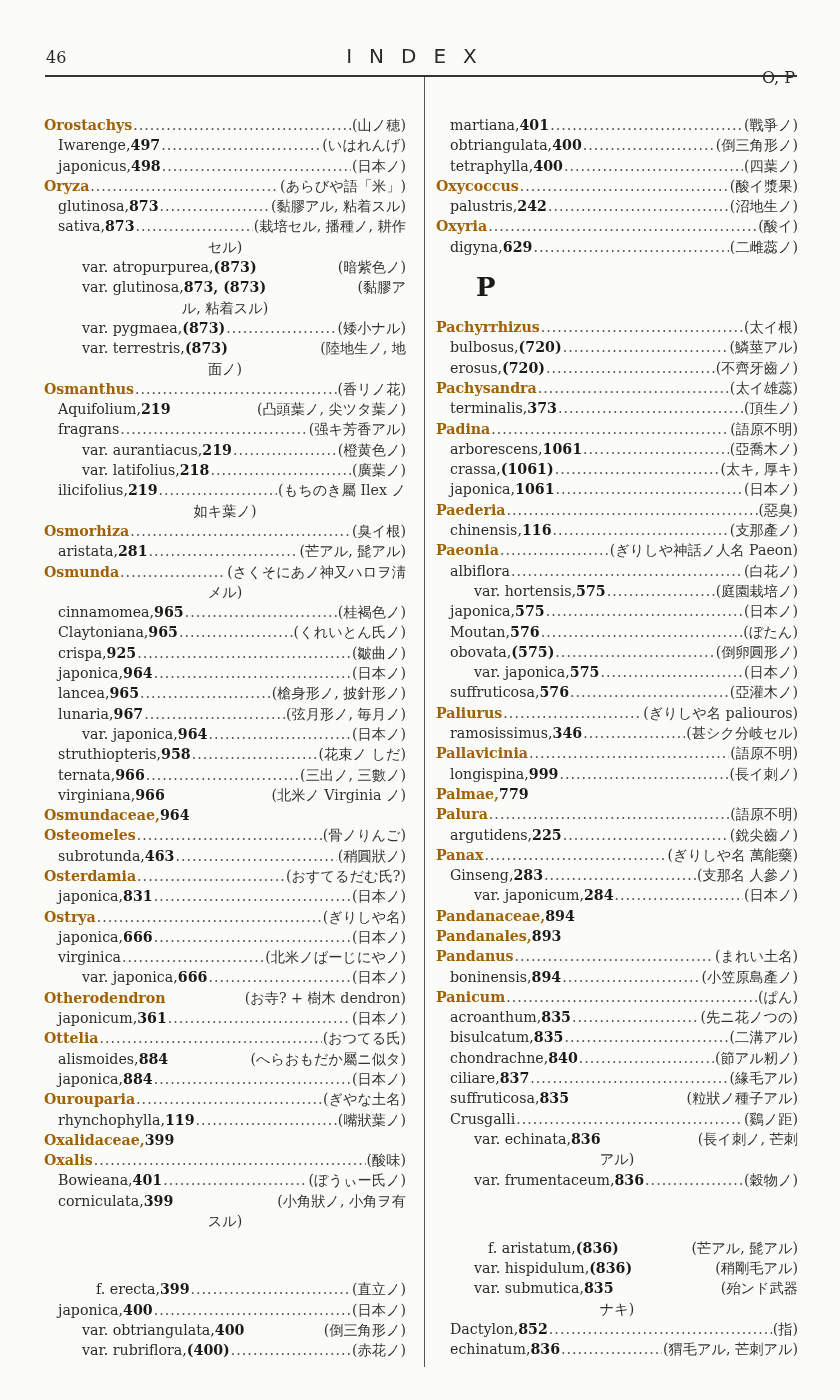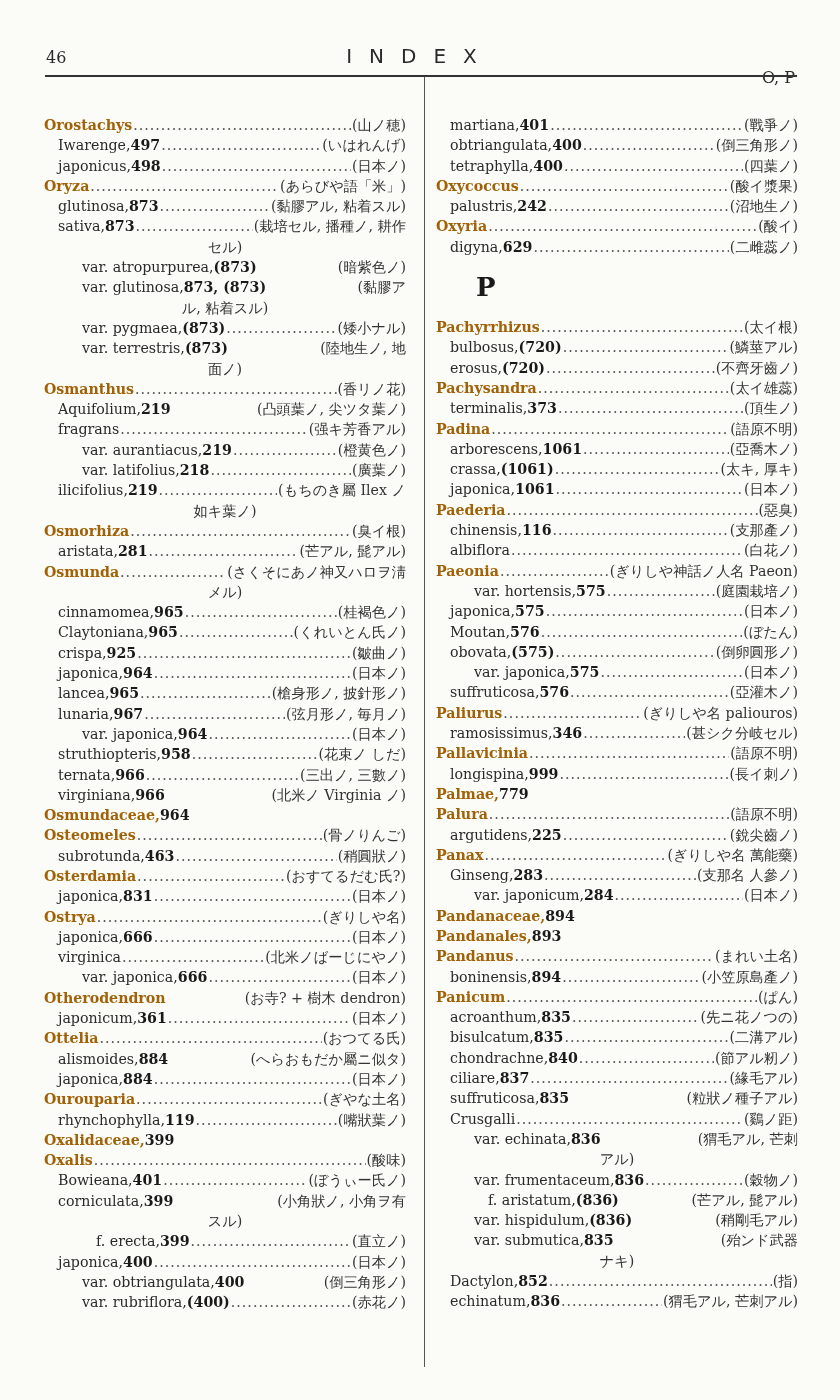--- a/index.html
+++ b/index.html
@@ -11,21 +11,21 @@
   .section{position:absolute;right:45px;top:4px;font-size:16px;margin-top:20px;}
   .rule{position:absolute;left:45px;top:75px;width:752px;height:2px;background:#333;}
   .vrule{position:absolute;left:424px;top:77px;width:1px;height:1290px;background:#555;}
   .col{position:absolute;top:115px;width:362px;}
   .col.left{left:44px;}
   .col.right{left:436px;}
   .row{height:20.3px;line-height:20.3px;font-size:14.2px;white-space:nowrap;display:flex;align-items:baseline;position:relative;}
   .row.l0 .name{font-weight:bold;color:#a16207;}
   .row.l1{padding-left:14px;}
   .row.l2{padding-left:38px;}
-  .row.l3{padding-left:52px;}
+  .row.l3{padding-left:52px;margin-top:48px;}
   .num{font-weight:bold;color:#1a1a1a;}
   .dots{flex:1;overflow:hidden;margin:0 1px;color:#555;letter-spacing:1px;}
   .dots::before{content:"..................................................................................................................................................";}
   .gap{flex:1;}
   .gloss{color:#333;}
   .cont{height:20.3px;line-height:20.3px;font-size:14.2px;text-align:center;color:#333;}
   .letterhead{height:60px;display:flex;align-items:center;padding-left:40px;font-size:26px;font-weight:bold;color:#1a1a1a;}
 </style>
 </head>
 <body>
@@ -448,29 +448,29 @@
         <span class="name">Paederia</span>
         <span class="dots"></span>
         <span class="gloss">(惡臭)</span>
       </div>
       <div class="row l1">
         <span class="name">chinensis, </span>
         <span class="num">116</span>
         <span class="dots"></span>
         <span class="gloss">(支那產ノ)</span>
       </div>
+      <div class="row l0">
+        <span class="name">Paeonia</span>
+        <span class="dots"></span>
+        <span class="gloss">(ぎりしや神話ノ人名 Paeon)</span>
+      </div>
       <div class="row l1">
         <span class="name">albiflora</span>
         <span class="dots"></span>
         <span class="gloss">(白花ノ)</span>
-      </div>
-      <div class="row l0">
-        <span class="name">Paeonia</span>
-        <span class="dots"></span>
-        <span class="gloss">(ぎりしや神話ノ人名 Paeon)</span>
       </div>
       <div class="row l2">
         <span class="name">var. hortensis, </span>
         <span class="num">575</span>
         <span class="dots"></span>
         <span class="gloss">(庭園栽培ノ)</span>
       </div>
       <div class="row l1">
         <span class="name">japonica, </span>
         <span class="num">575</span>
@@ -614,21 +614,21 @@
       </div>
       <div class="row l1">
         <span class="name">Crusgalli</span>
         <span class="dots"></span>
         <span class="gloss">(鷄ノ距)</span>
       </div>
       <div class="row l2">
         <span class="name">var. echinata, </span>
         <span class="num">836</span>
         <span class="gap"></span>
-        <span class="gloss">(猬毛アル, 芒刺</span>
+        <span class="gloss">(長イ刺ノ, 芒刺</span>
       </div>
       <div class="cont">アル)</div>
       <div class="row l2">
         <span class="name">var. frumentaceum, </span>
         <span class="num">836</span>
         <span class="dots"></span>
         <span class="gloss">(穀物ノ)</span>
       </div>
       <div class="row l3">
         <span class="name">f. aristatum, </span>

